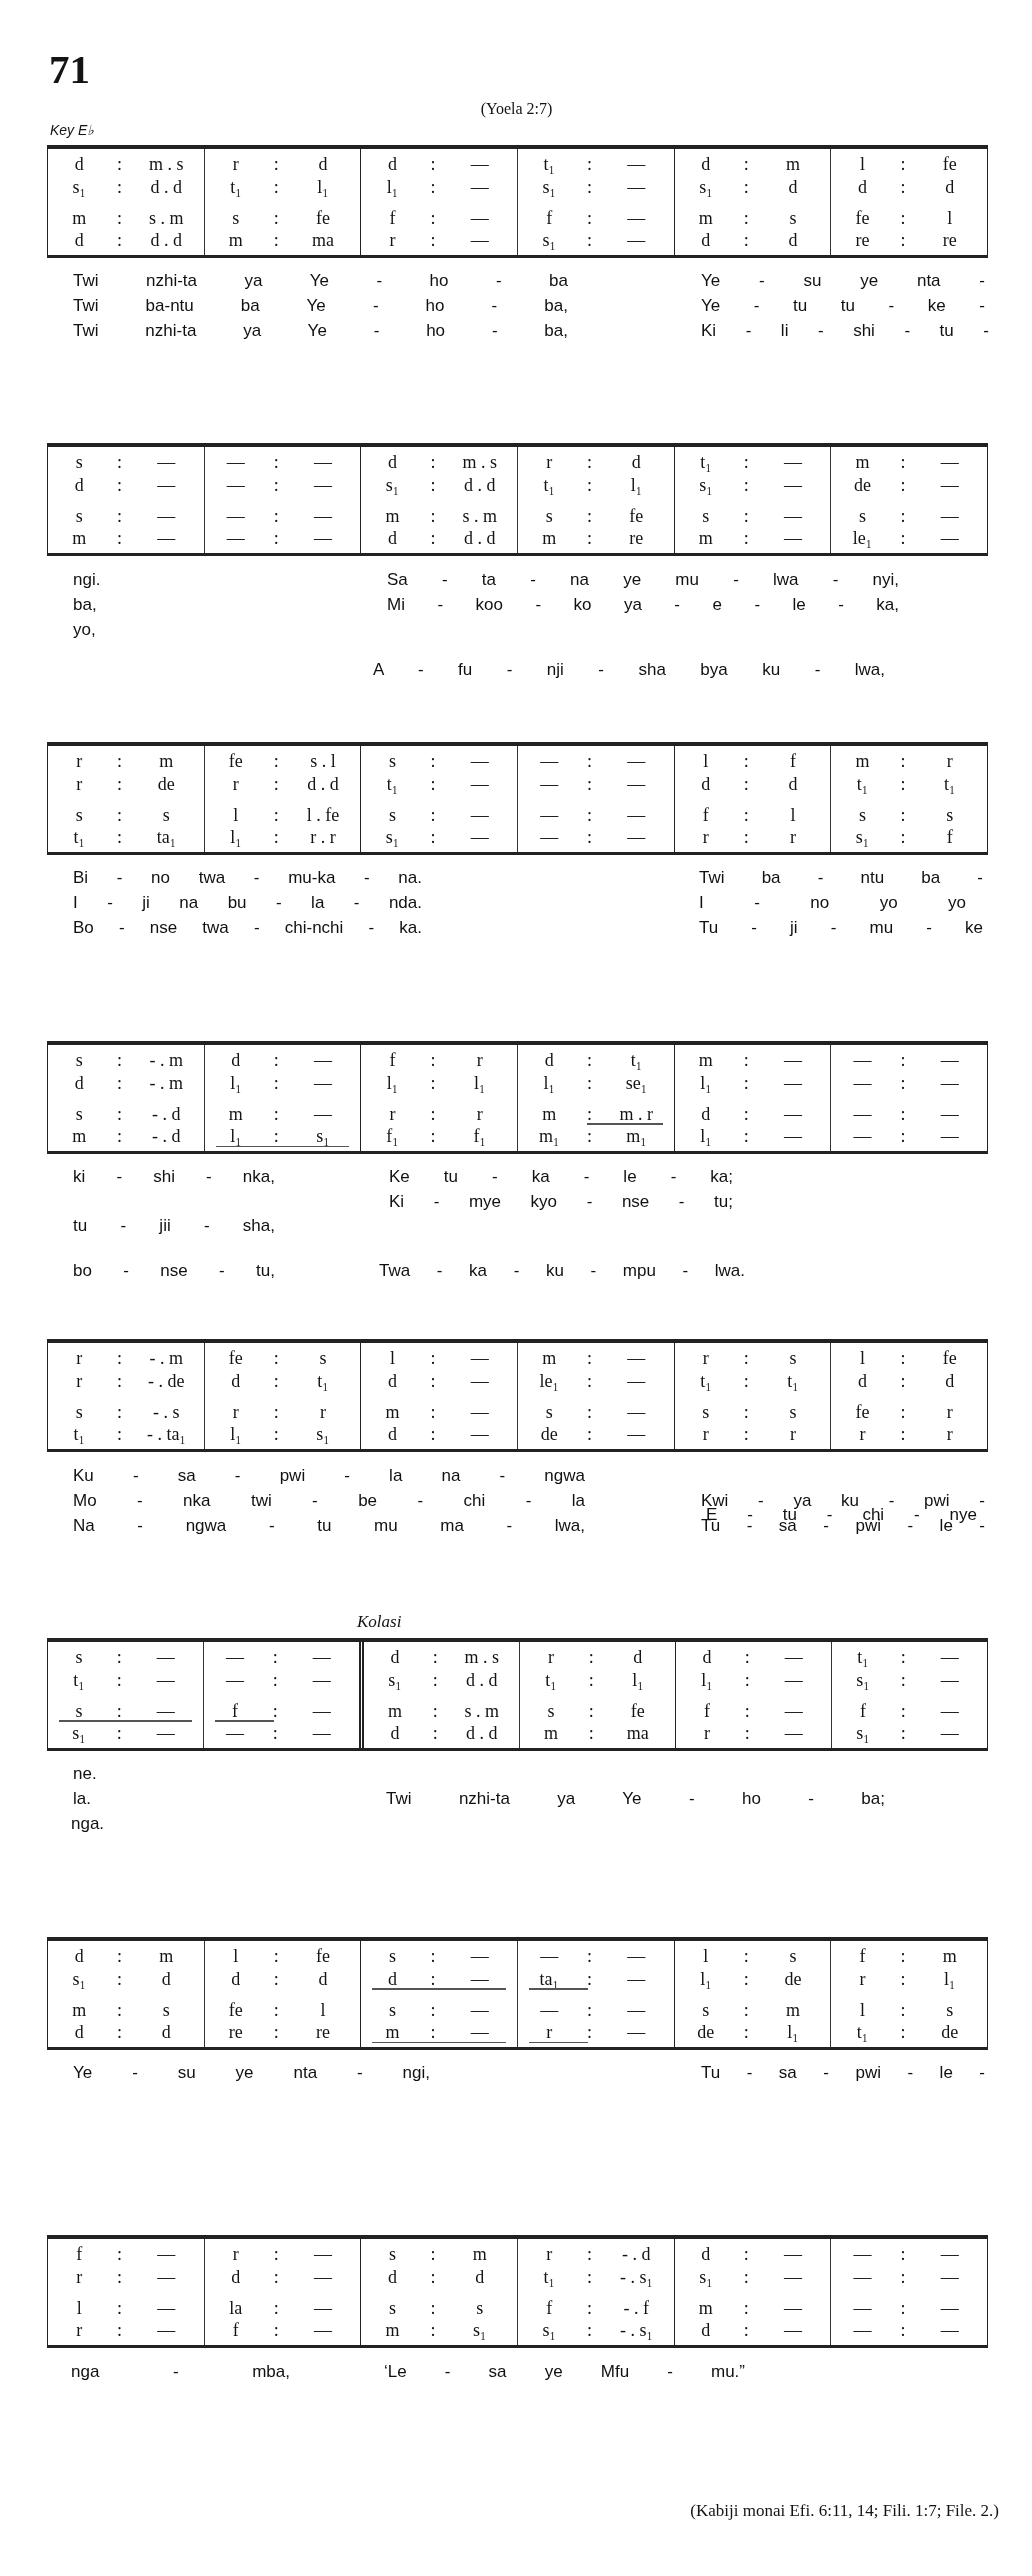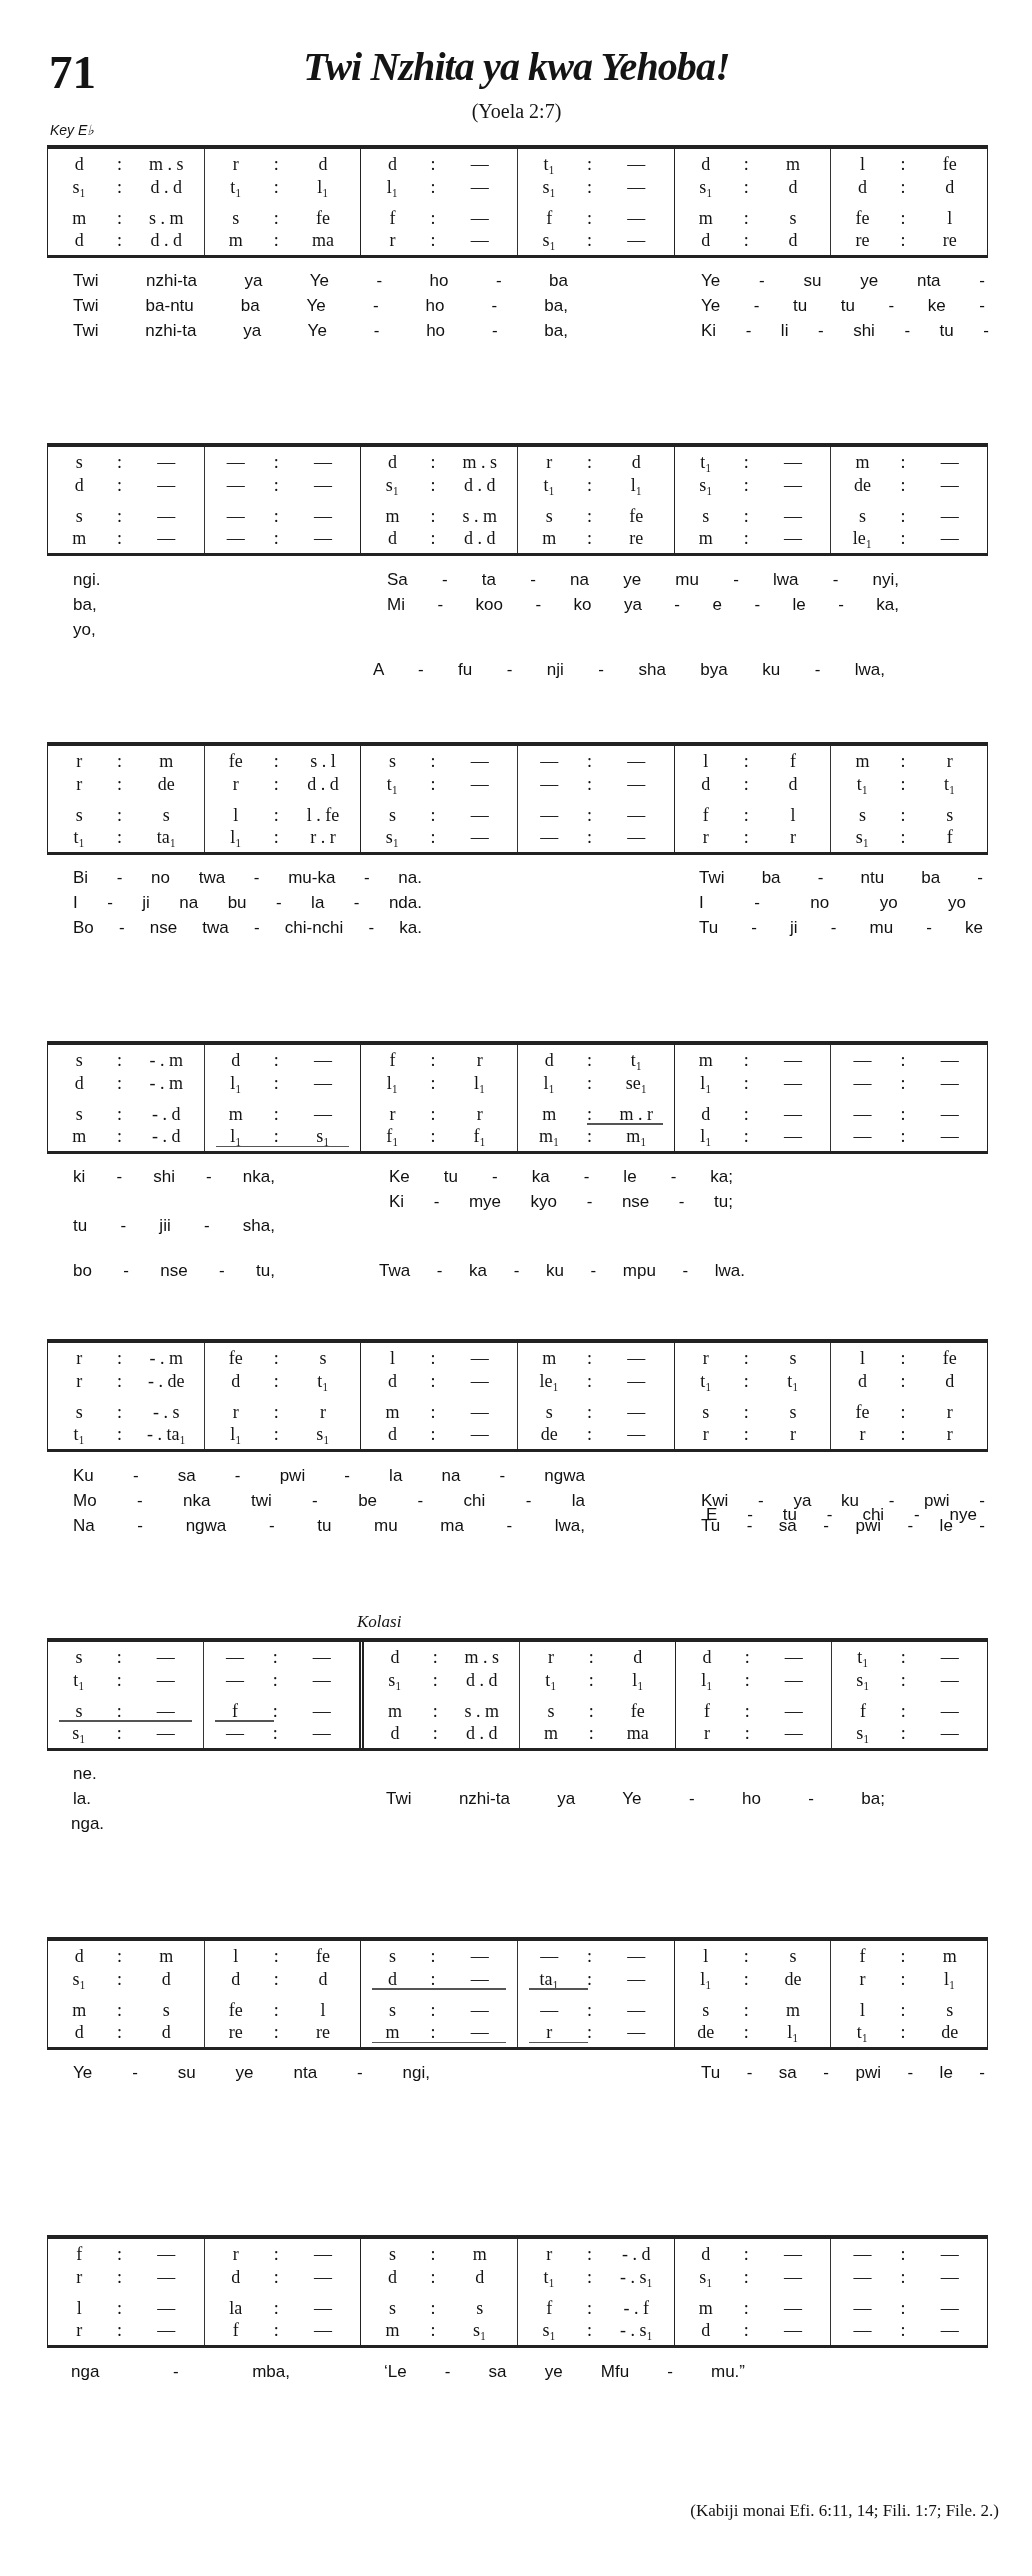--- a/index.html
+++ b/index.html
@@ -10,34 +10,34 @@
     height:2576px;
     background:#ffffff;
     color:#141414;
     overflow:hidden;
     font-family:"Liberation Serif", serif;
   }
   
   .page-number{
     position:absolute;left:49px;top:45px;
     font-family:"Liberation Serif",serif;
-    font-size:47px;font-weight:bold;
+    font-size:41px;font-weight:bold;
   }
   .hymn-title{
     position:absolute;left:0;top:43px;width:1033px;
     text-align:center;
     font-family:"Liberation Serif",serif;
     font-size:40px;font-weight:bold;font-style:italic;
     letter-spacing:-0.9px;
   }
   .subtitle{
     position:absolute;left:0;top:100px;width:1033px;
     text-align:center;
     font-family:"Liberation Serif",serif;
-    font-size:20px;
+    font-size:16px;
   }
   .key-sig{
     position:absolute;left:50px;top:122px;
     font-family:Liberation Sans, sans-serif;
     font-style:italic;font-size:14px;
   }
   
   .sys-label{
     position:absolute;
     font-family:"Liberation Serif",serif;
@@ -99,21 +99,20 @@
     position:absolute;right:34px;top:2501px;
     font-family:"Liberation Serif",serif;
     font-size:17px;
   }
 </style>
 </head>
 <body>
 
 <div id="page">
   <div class="page-number">71</div>
-  <div class="hymn-title">Twi Nzhita ya kwa Yehoba!</div>
   <div class="subtitle">(Yoela 2:7)</div>
   <div class="key-sig">Key E♭</div>
 
   <div>
       <div class="notation-box" style="top: 145px;">
         <div class="measure">
           <div class="ncell">
             <span>d</span>
             <span>:</span>
             <span>m . s</span>

